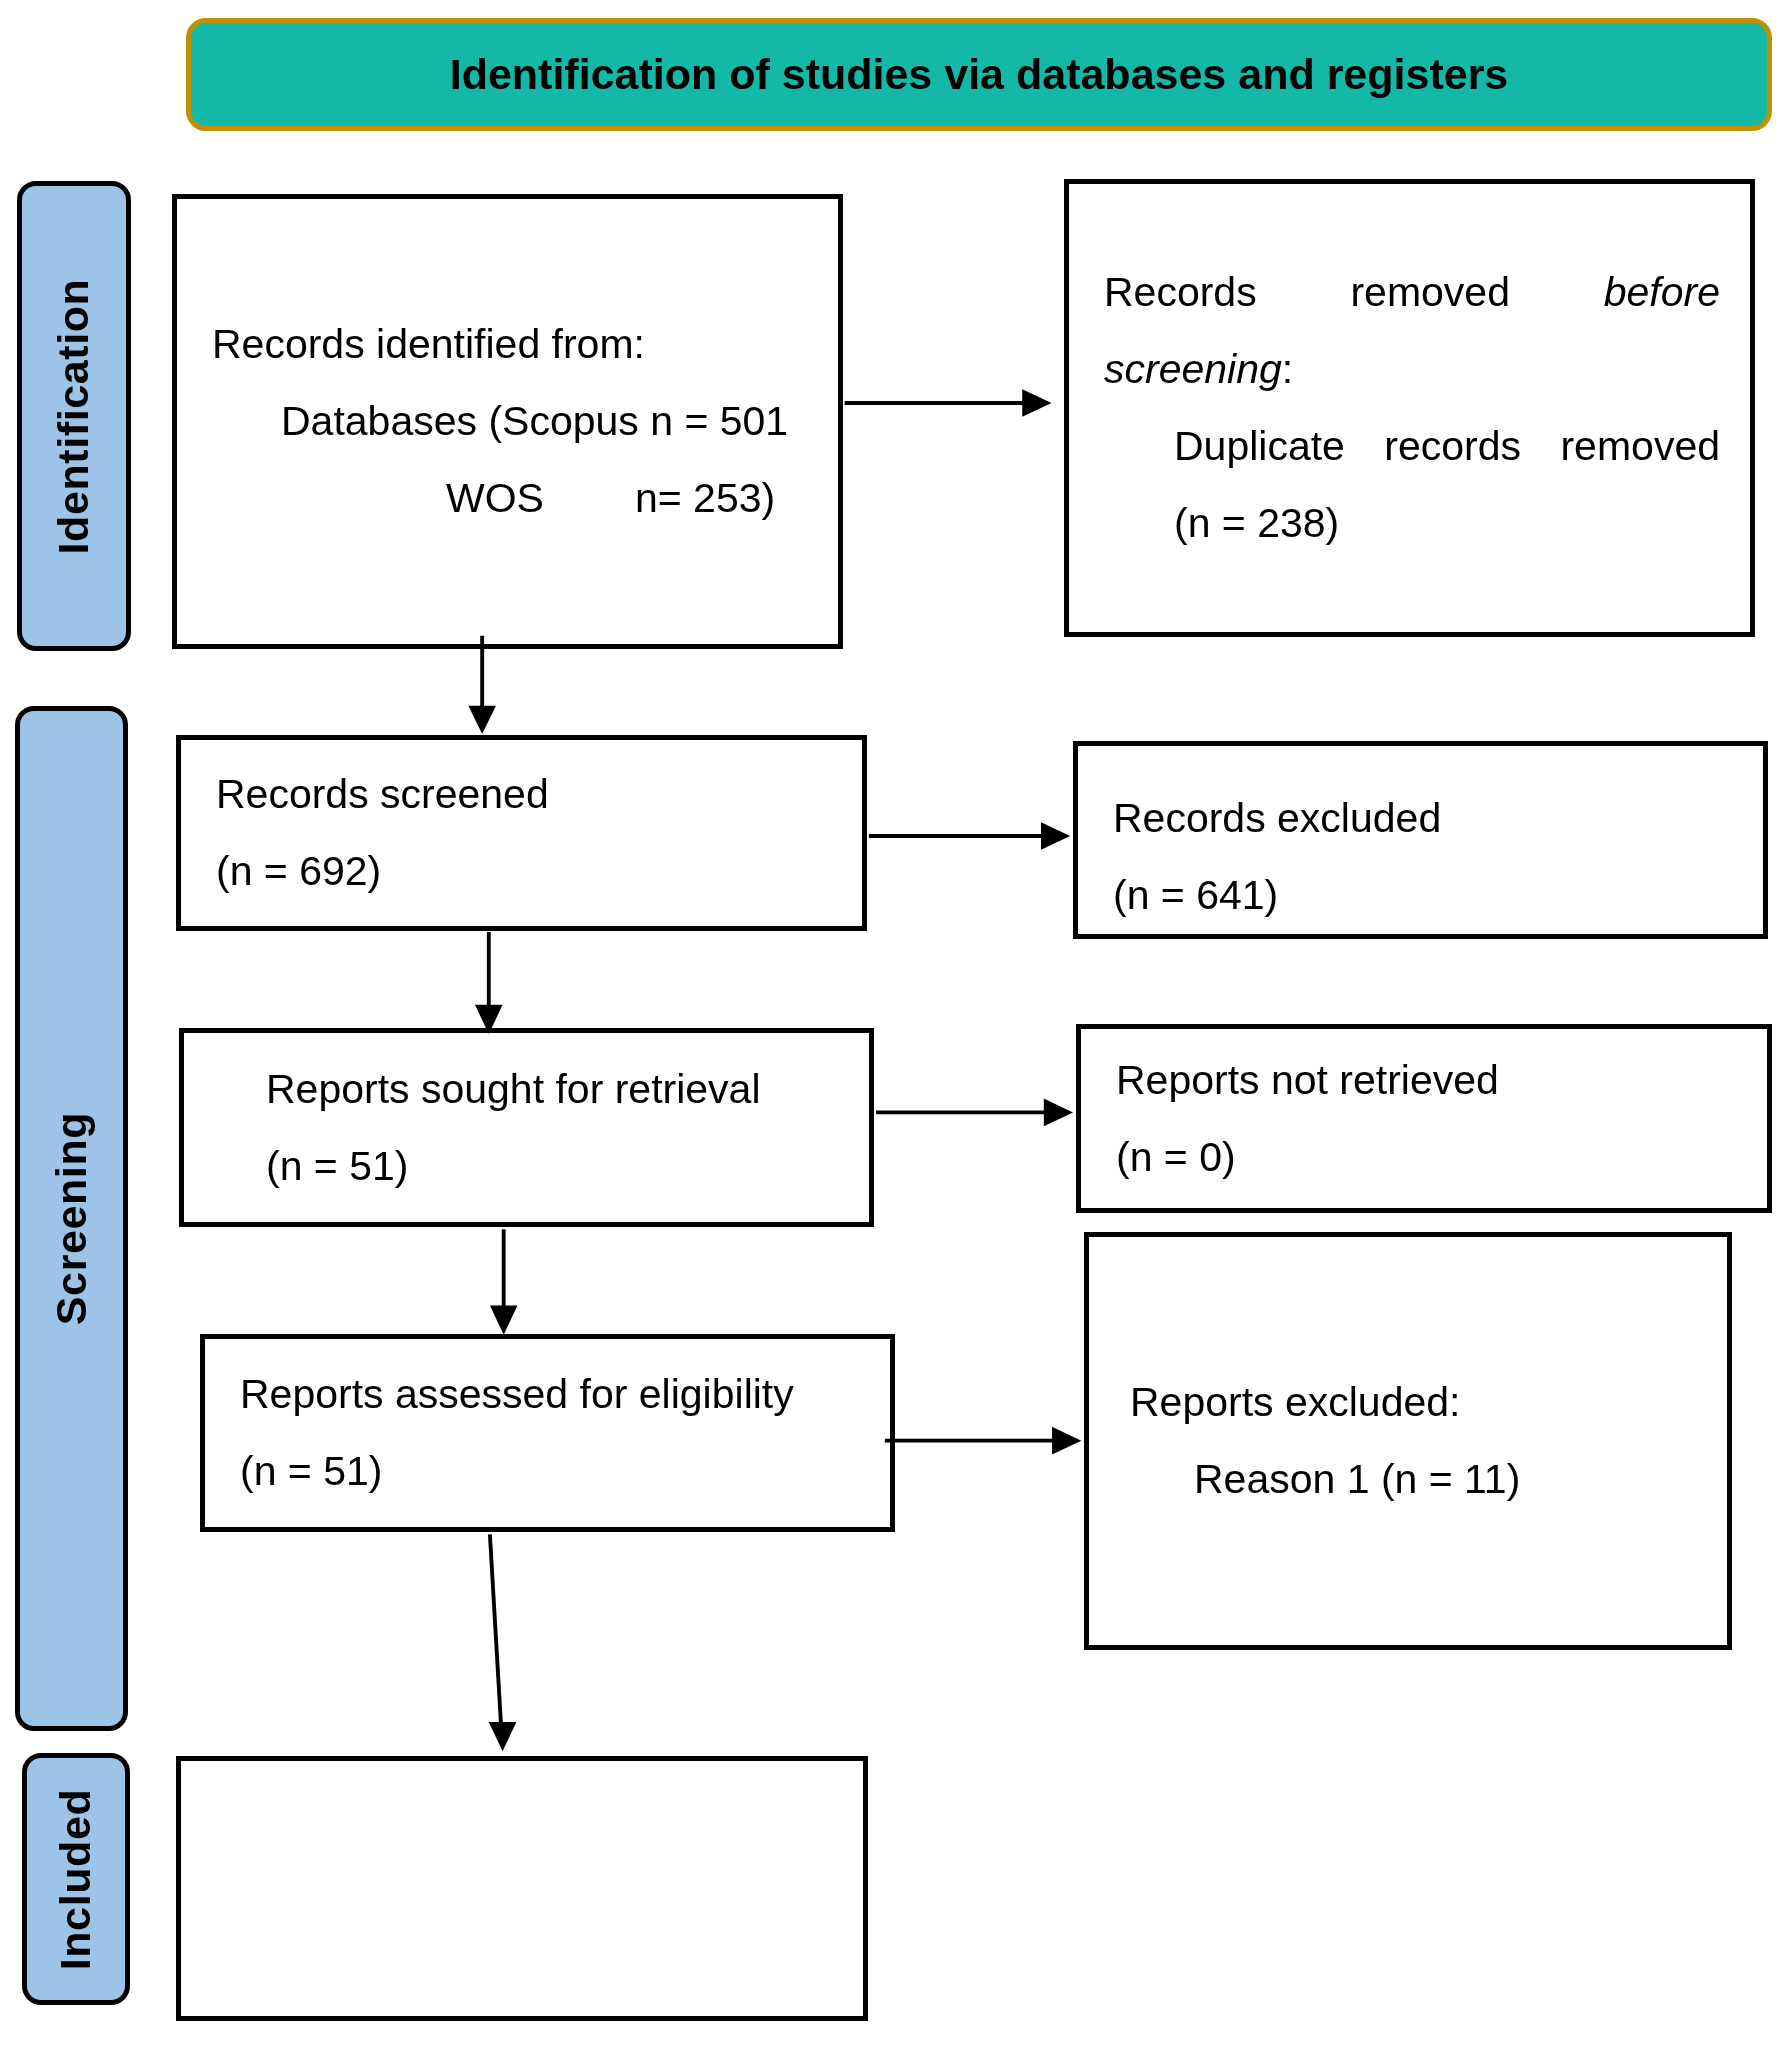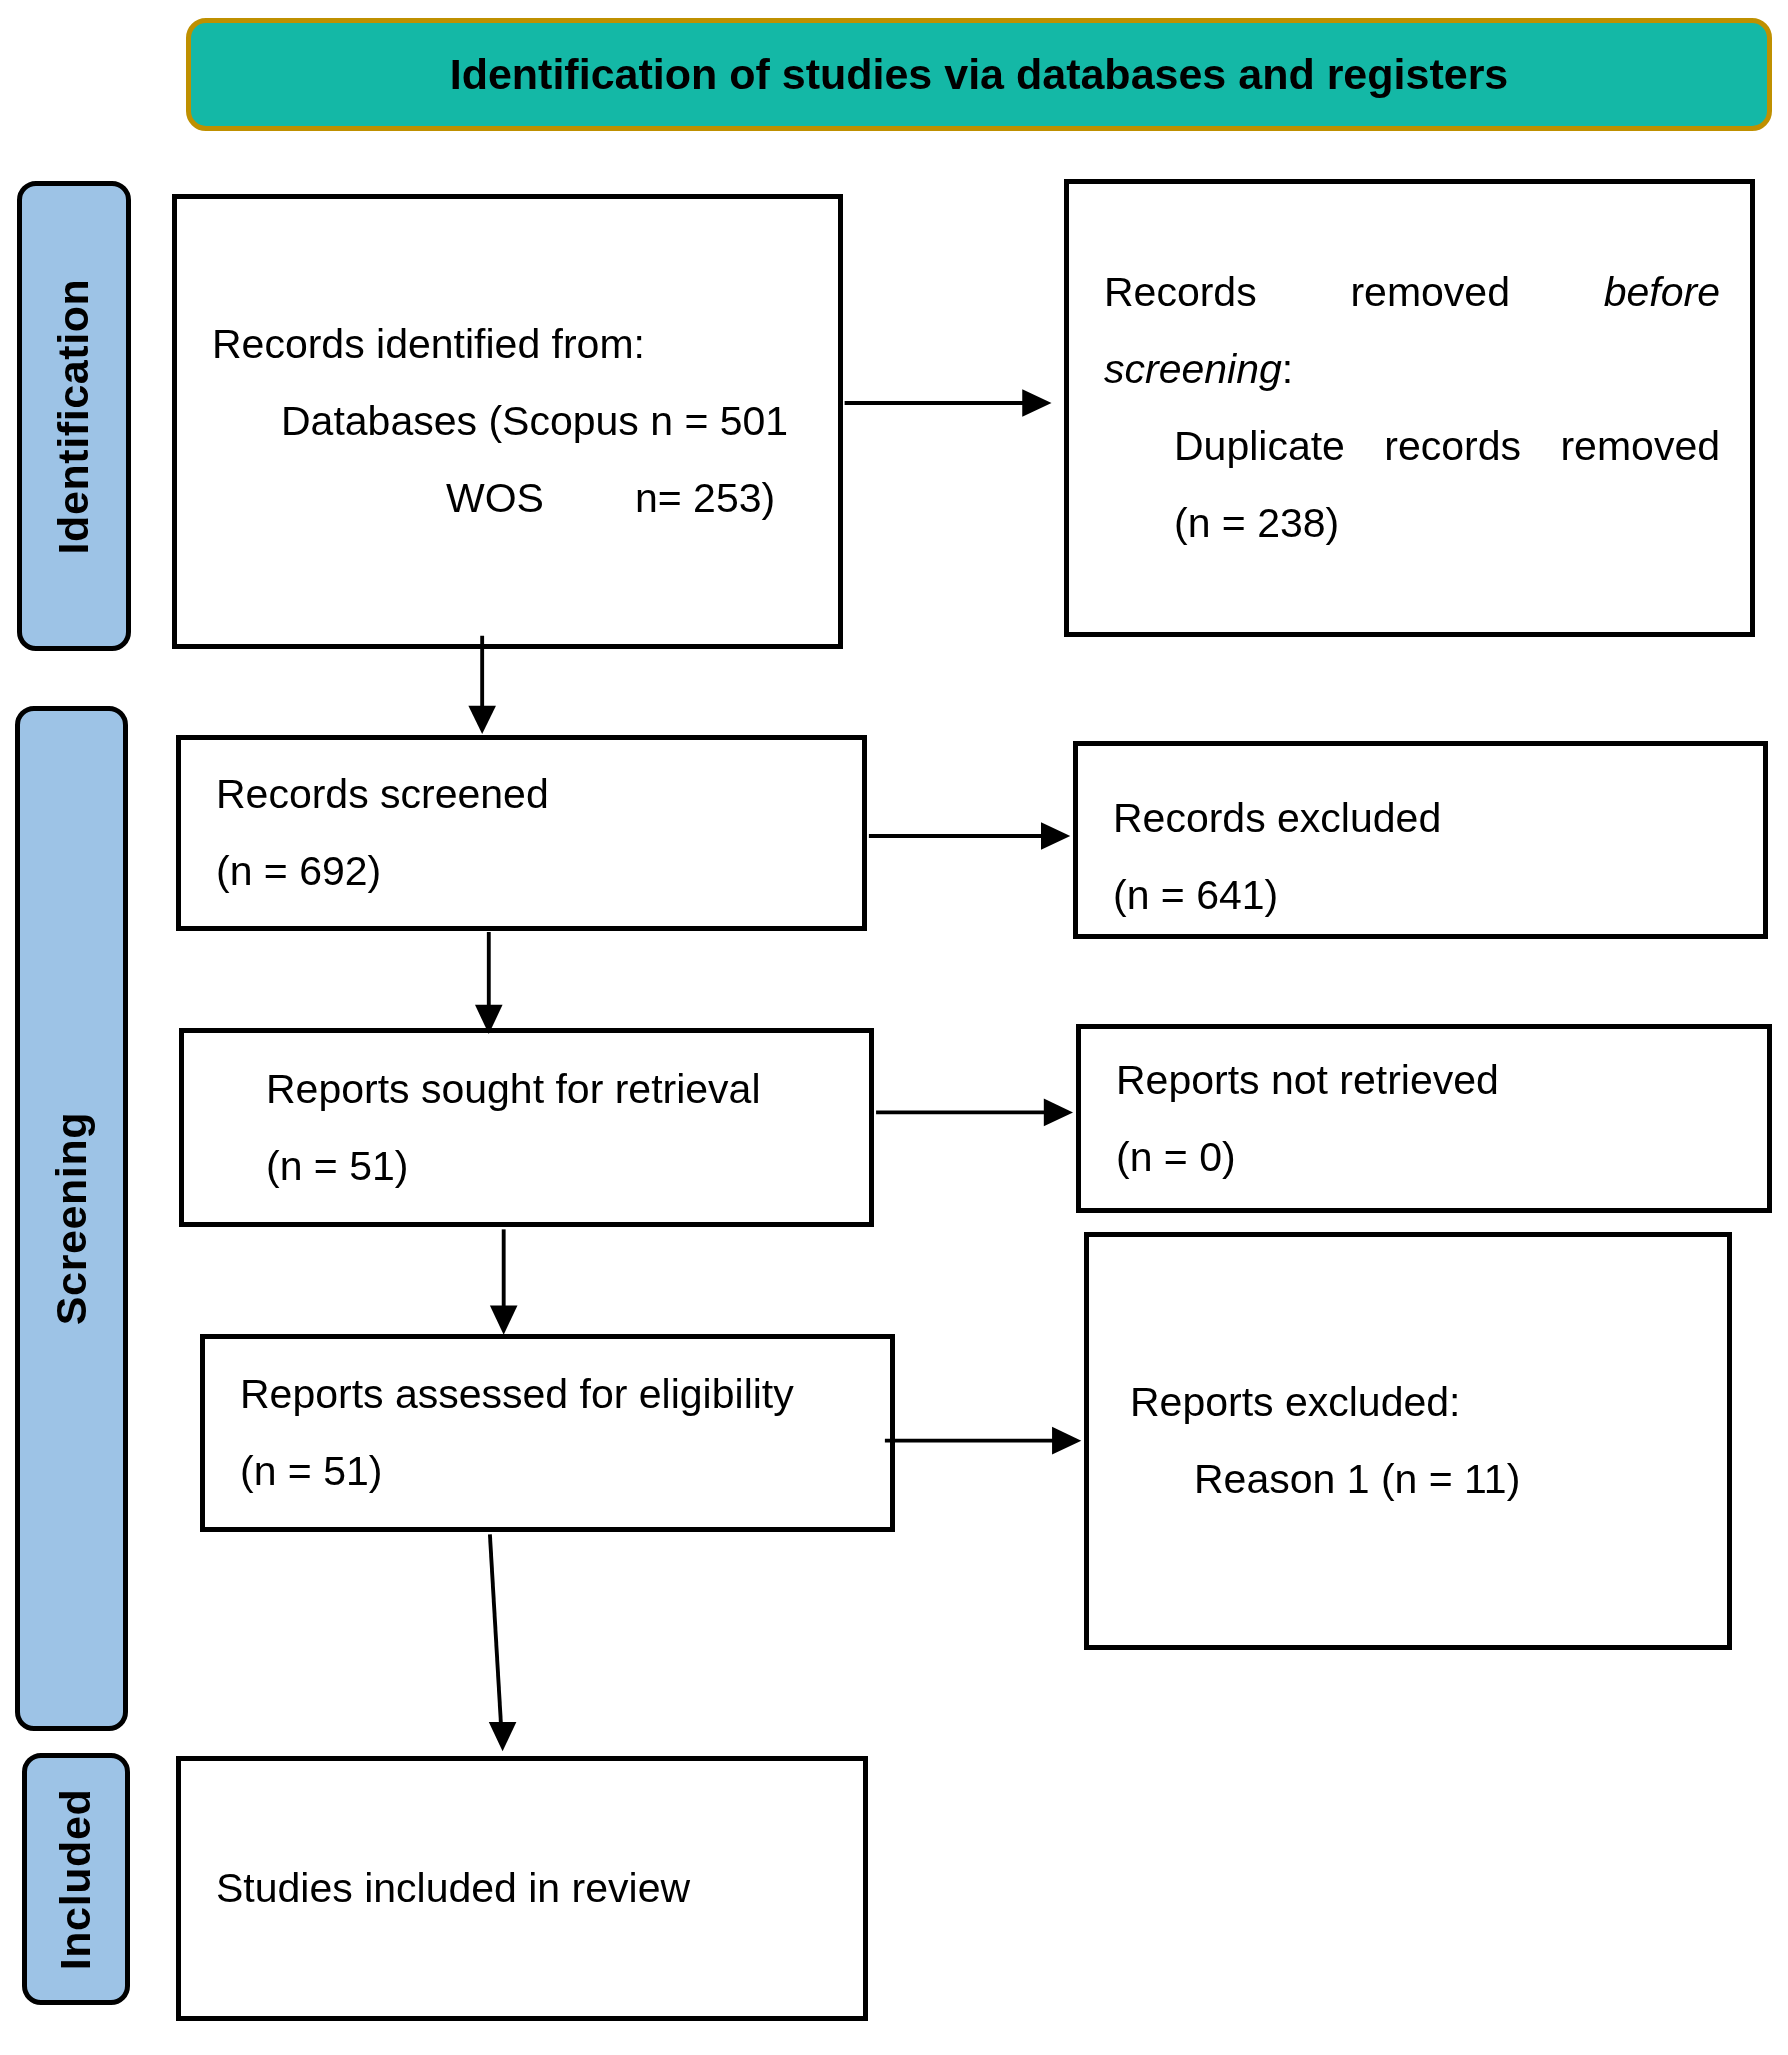--- a/index.html
+++ b/index.html
@@ -117,21 +117,20 @@
 <div class="box" id="box-reports-assessed">
   <div class="pad-a">Reports assessed for eligibility</div>
   <div class="pad-a">(n = 51)</div>
 </div>
 <div class="box" id="box-reports-excluded">
   <div class="pad-d">Reports excluded:</div>
   <div class="pad-e">Reason 1 (n = 11)</div>
 </div>
 
 <div class="box" id="box-studies-included">
-  <div class="pad-a">Studies included in review</div>
 </div>
 
 <svg class="arrows" width="1788" height="2056" viewBox="0 0 3241 3726">
   <g class="arrow">
     <line x1="1531" y1="730" x2="1856" y2="730"></line>
     <polygon points="1853,705 1853,755 1906,730"></polygon>
   </g>
   <g class="arrow">
     <line x1="874" y1="1152" x2="874" y2="1282"></line>
     <polygon points="849,1279 899,1279 874,1330"></polygon>

